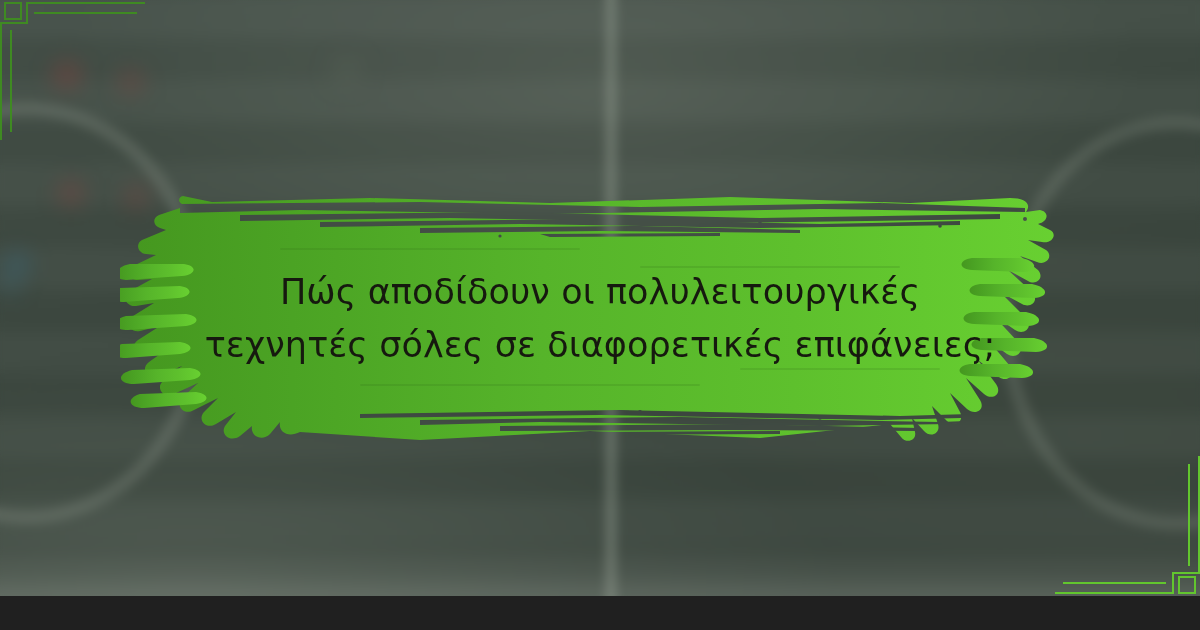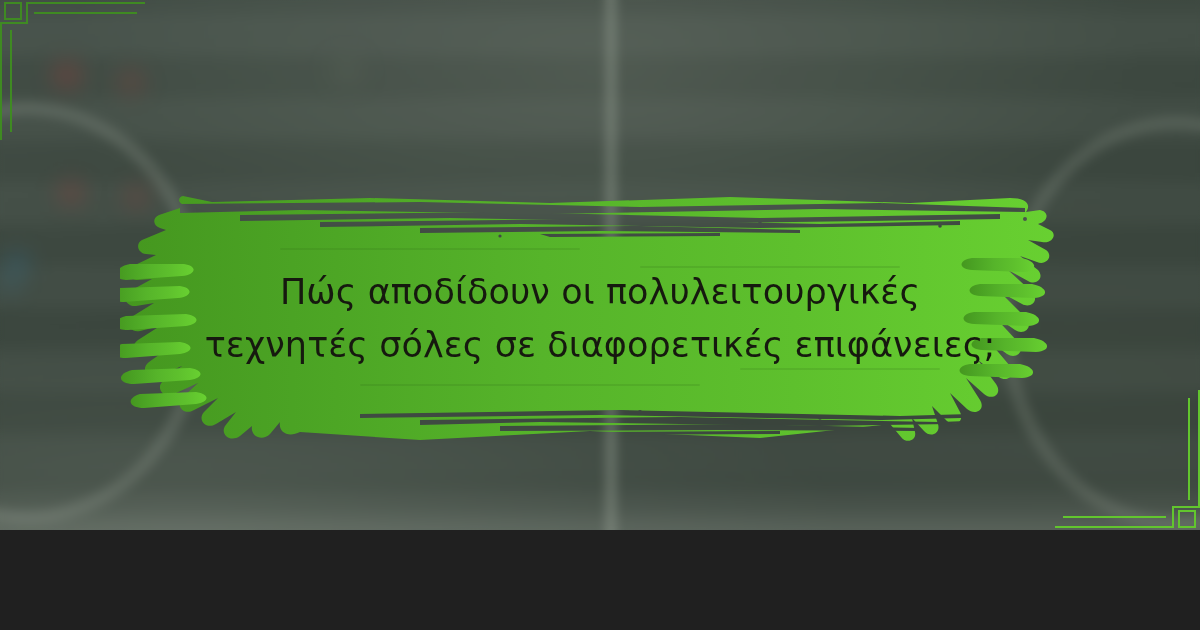--- a/index.html
+++ b/index.html
@@ -5,21 +5,21 @@
 <style>
   html, body {
     margin: 0;
     padding: 0;
     background: #202020;
   }
 
   .canvas {
     position: relative;
     width: 1200px;
-    height: 530px;
+    height: 596px;
     overflow: hidden;
     font-family: "DejaVu Sans", sans-serif;
     background: #3e4a40;
   }
 
   
   .bg {
     position: absolute;
     inset: 0;
     overflow: hidden;

